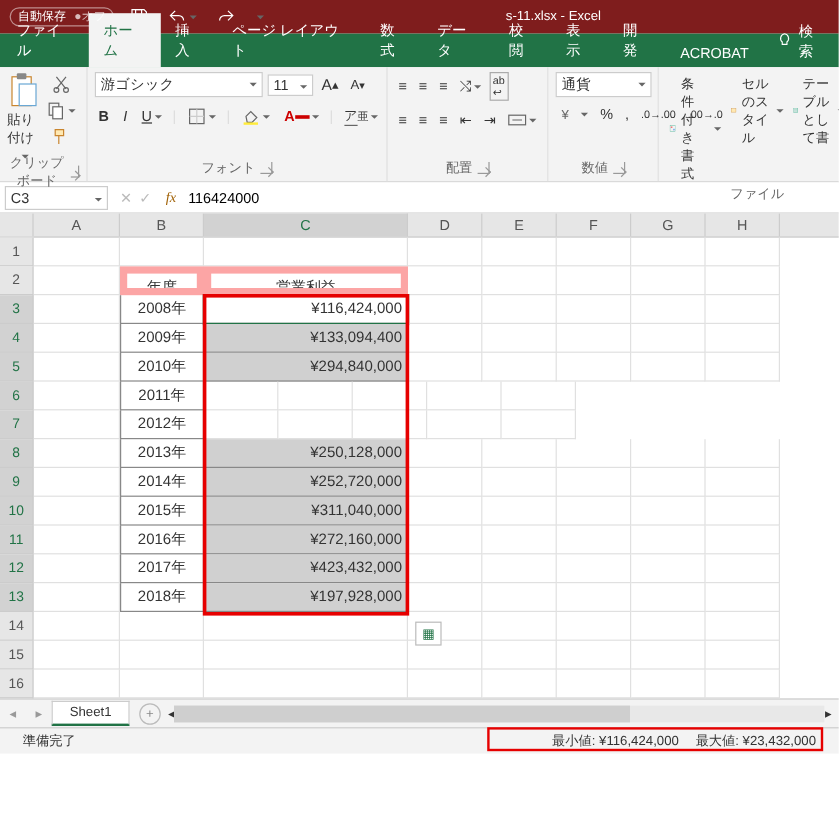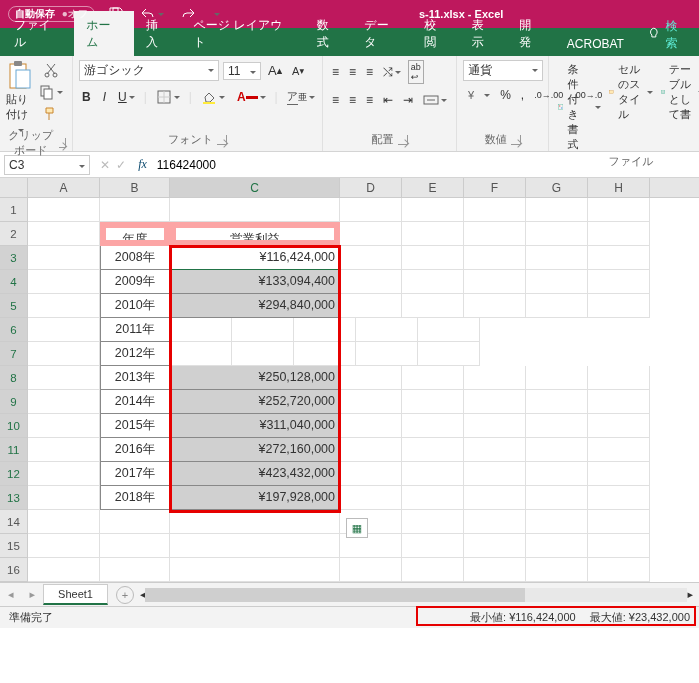--- a/index.html
+++ b/index.html
@@ -1,45 +1,45 @@
 <!DOCTYPE html>
 <html><head>
 <meta charset="utf-8">
 <style>
 * { box-sizing: border-box; margin: 0; padding: 0; font-family: "Yu Gothic UI", "Meiryo", sans-serif; }
 body { background: #fff; width: 699px; height: 683px; overflow: hidden; font-size: 12px; color: #333; }
 
 
-.titlebar { background: #be185d; height: 28px; display: flex; align-items: center; color: #fff; font-size: 11px; font-weight: bold; }
+.titlebar { background: #7f1d1d; height: 28px; display: flex; align-items: center; color: #fff; font-size: 11px; }
 .titlebar .left { display: flex; align-items: center; gap: 10px; padding-left: 8px; }
 .titlebar .auto { border:1px solid rgba(255,255,255,0.5); border-radius:8px; padding:0 6px; font-size:10px;}
 .titlebar .center { flex:1; text-align:center; }
 .titlebar svg { fill:#fff; }
 
 
 .tabs { background: #217346; height: 28px; display:flex; align-items:flex-end; padding-left:2px; gap:0; }
 .tab { color:#fff; padding:6px 12px 5px; font-size:12px; cursor:pointer; }
 .tab.active { background:#f3f3f3; color:#217346; }
-.tabs .search-area { margin-left:auto; display:flex; align-items:center; color:#5eead4; padding:4px 10px; gap:4px; font-size:12px;}
+.tabs .search-area { margin-left:auto; display:flex; align-items:center; color:#ffffff; padding:4px 10px; gap:4px; font-size:12px;}
 
 
 .ribbon { background:#f3f3f3; border-bottom:1px solid #d4d4d4; height:96px; display:flex; }
 .group { border-right:1px solid #e0e0e0; padding:4px 6px 2px; display:flex; flex-direction:column; justify-content:space-between; position:relative;}
 .group-content { flex:1; display:flex; align-items:flex-start; gap:4px; }
 .group-label { text-align:center; font-size:11px; color:#666; padding-bottom:2px; display:flex; justify-content:center; align-items:center; gap:4px;}
 .launcher { width:10px; height:10px; border:1px solid #999; border-top:none; border-left:none; position:relative; display:inline-block;}
 .launcher::after{content:'';position:absolute;right:-1px;bottom:-1px;width:5px;height:5px;border-right:1px solid #999;border-bottom:1px solid #999;transform:rotate(-45deg) translate(-1px,1px);}
 .btn { padding:2px 3px; cursor:pointer; display:inline-flex; align-items:center; justify-content:center;}
 .dd::after{content:'';display:inline-block;margin-left:2px;border:3px solid transparent;border-top-color:#666;transform:translateY(2px);}
 
 
 .fbar { display:flex; align-items:center; height:26px; border-bottom:1px solid #d4d4d4; background:#fff; }
 .namebox { width:86px; border:1px solid #ccc; margin:2px 4px; padding:2px 4px; font-size:12px; display:flex; justify-content:space-between; align-items:center;}
 .fx-btns { display:flex; align-items:center; gap:6px; padding:0 6px; color:#bbb;}
-.fx-label{ color:#0c4a6e; font-style:italic; font-family:serif; padding:0 6px;}
+.fx-label{ color:#a16207; font-style:italic; font-family:serif; padding:0 6px;}
 .formula-input{ flex:1; border:none; font-size:12px; padding:2px 4px; outline:none;}
 
 
 .sheet { position:relative; }
 .colhdr { display:flex; background:#e6e6e6; border-bottom:1px solid #ccc; height:20px;}
 .corner { width:28px; border-right:1px solid #ccc; background:#e6e6e6;}
 .ch { border-right:1px solid #ccc; text-align:center; line-height:20px; font-size:12px; color:#555;}
 .ch.sel { background:#d2d2d2; color:#217346; }
 .rows { }
 .row { display:flex; height:24px; }
@@ -61,21 +61,21 @@
 
 
 .sheet-tabs { height:24px; border-top:1px solid #ccc; display:flex; align-items:center; background:#f3f3f3; font-size:11px;}
 .sheet-tabs .nav { padding:0 8px; color:#999; }
 .stab { padding:3px 14px; background:#fff; border:1px solid #ccc; border-bottom:2px solid #217346; margin-right:2px;}
 .addsheet { width:18px;height:18px;border:1px solid #bbb;border-radius:50%;display:flex;align-items:center;justify-content:center;margin-left:6px;color:#888;}
 .hscroll { flex:1; margin:0 6px; height:14px; background:#f3f3f3; display:flex; align-items:center;}
 .hscroll .track{flex:1;height:14px;background:#e8e8e8;position:relative;}
 .hscroll .thumb{position:absolute;left:0;top:0;height:100%;width:70%;background:#cfcfcf;}
 
-.status { height:22px; background:#f3f3f3; border-top:1px solid #ccc; display:flex; align-items:center; font-size:11px; padding:0 9px; gap:28px;}
+.status { height:22px; background:#f3f3f3; border-top:1px solid #ccc; display:flex; align-items:center; font-size:11px; padding:0 19px; gap:28px;}
 .status .right { margin-left:auto; display:flex; gap:14px; }
 
 
 .ico { width:16px; height:16px; display:inline-block; }
 </style>
 </head>
 <body>
 
 <div class="titlebar">
   <div class="left">

